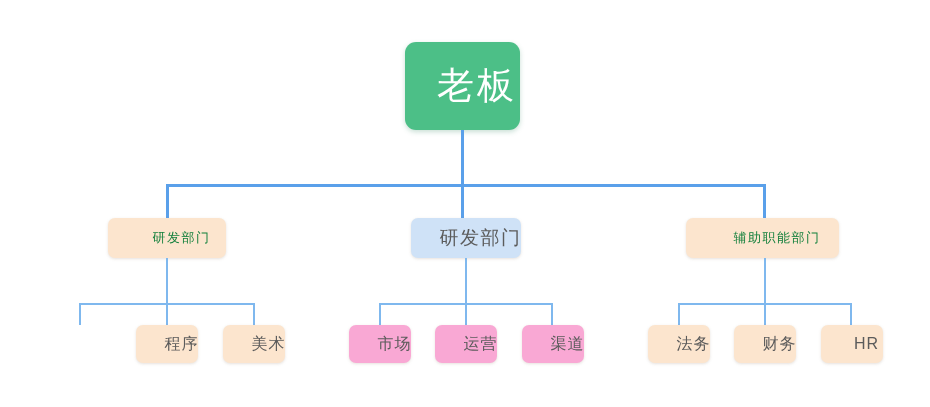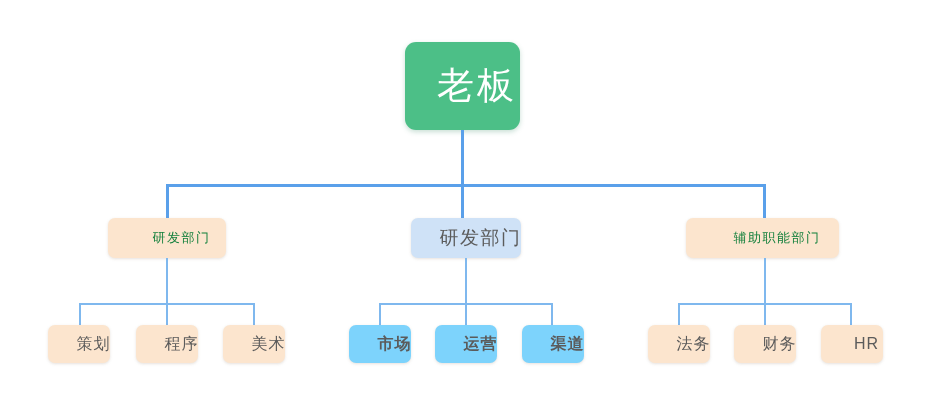--- a/index.html
+++ b/index.html
@@ -64,24 +64,23 @@
     color: #5b5b5b;
     font-size: 19px;
     letter-spacing: 1.5px;
   }
   .node-leaf-peach {
     background: #fce5ce;
     color: #5b5b5b;
     font-size: 16px;
   }
   .node-leaf-blue {
-    background: #7dd3fc;
+    background: #f9a8d4;
     color: #5b5b5b;
     font-size: 16px;
-    font-weight: bold;
   }
 </style>
 </head>
 <body>
 
 <div id="chart-canvas">
 
   <div class="node node-root" style="left:405px; top:42px; width:115px; height:88px;">老板</div>
 
   <div class="conn conn-v" style="left:461px; top:130px; height:88px;"></div>
@@ -97,21 +96,20 @@
   <div class="node node-dept-blue" style="left:411px; top:218px; width:110px; height:40px;">研发部门</div>
 
   <div class="node node-dept-peach" style="left:686px; top:218px; width:153px; height:40px;">辅助职能部门</div>
 
   <div class="conn conn-thin conn-v" style="left:166px; top:258px; height:45px;"></div>
   <div class="conn conn-thin conn-h" style="left:79px; top:303px; width:176px;"></div>
   <div class="conn conn-thin conn-v cap-tl" style="left:79px; top:303px; height:22px;"></div>
   <div class="conn conn-thin conn-v" style="left:166px; top:303px; height:22px;"></div>
   <div class="conn conn-thin conn-v cap-tr" style="left:253px; top:303px; height:22px;"></div>
 
-  <div class="node node-leaf-peach" style="left:48px; top:325px; width:62px; height:38px;">策划</div>
   <div class="node node-leaf-peach" style="left:136px; top:325px; width:62px; height:38px;">程序</div>
   <div class="node node-leaf-peach" style="left:223px; top:325px; width:62px; height:38px;">美术</div>
 
   <div class="conn conn-thin conn-v" style="left:465px; top:258px; height:45px;"></div>
   <div class="conn conn-thin conn-h" style="left:379px; top:303px; width:174px;"></div>
   <div class="conn conn-thin conn-v cap-tl" style="left:379px; top:303px; height:22px;"></div>
   <div class="conn conn-thin conn-v" style="left:465px; top:303px; height:22px;"></div>
   <div class="conn conn-thin conn-v cap-tr" style="left:551px; top:303px; height:22px;"></div>
 
   <div class="node node-leaf-blue" style="left:349px; top:325px; width:62px; height:38px;">市场</div>

